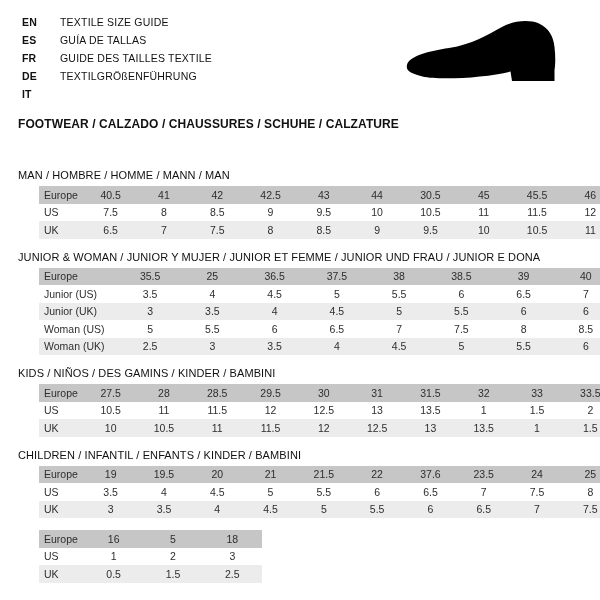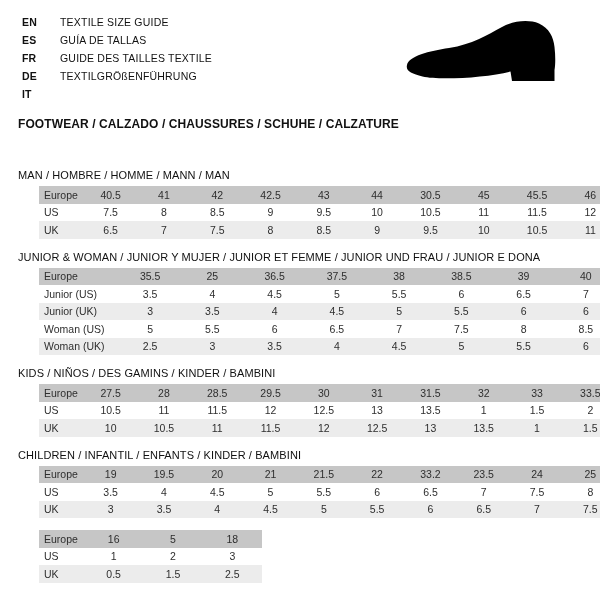--- a/index.html
+++ b/index.html
@@ -271,21 +271,21 @@
       <table class="size-table">
         <tbody>
             <tr class="hdr">
               <td class="lbl">Europe</td>
               <td>19</td>
               <td>19.5</td>
               <td>20</td>
               <td>21</td>
               <td>21.5</td>
               <td>22</td>
-              <td>33.2</td>
+              <td>37.6</td>
               <td>23.5</td>
               <td>24</td>
               <td>25</td>
             </tr>
             <tr>
               <td class="lbl">US</td>
               <td>3.5</td>
               <td>4</td>
               <td>4.5</td>
               <td>5</td>

